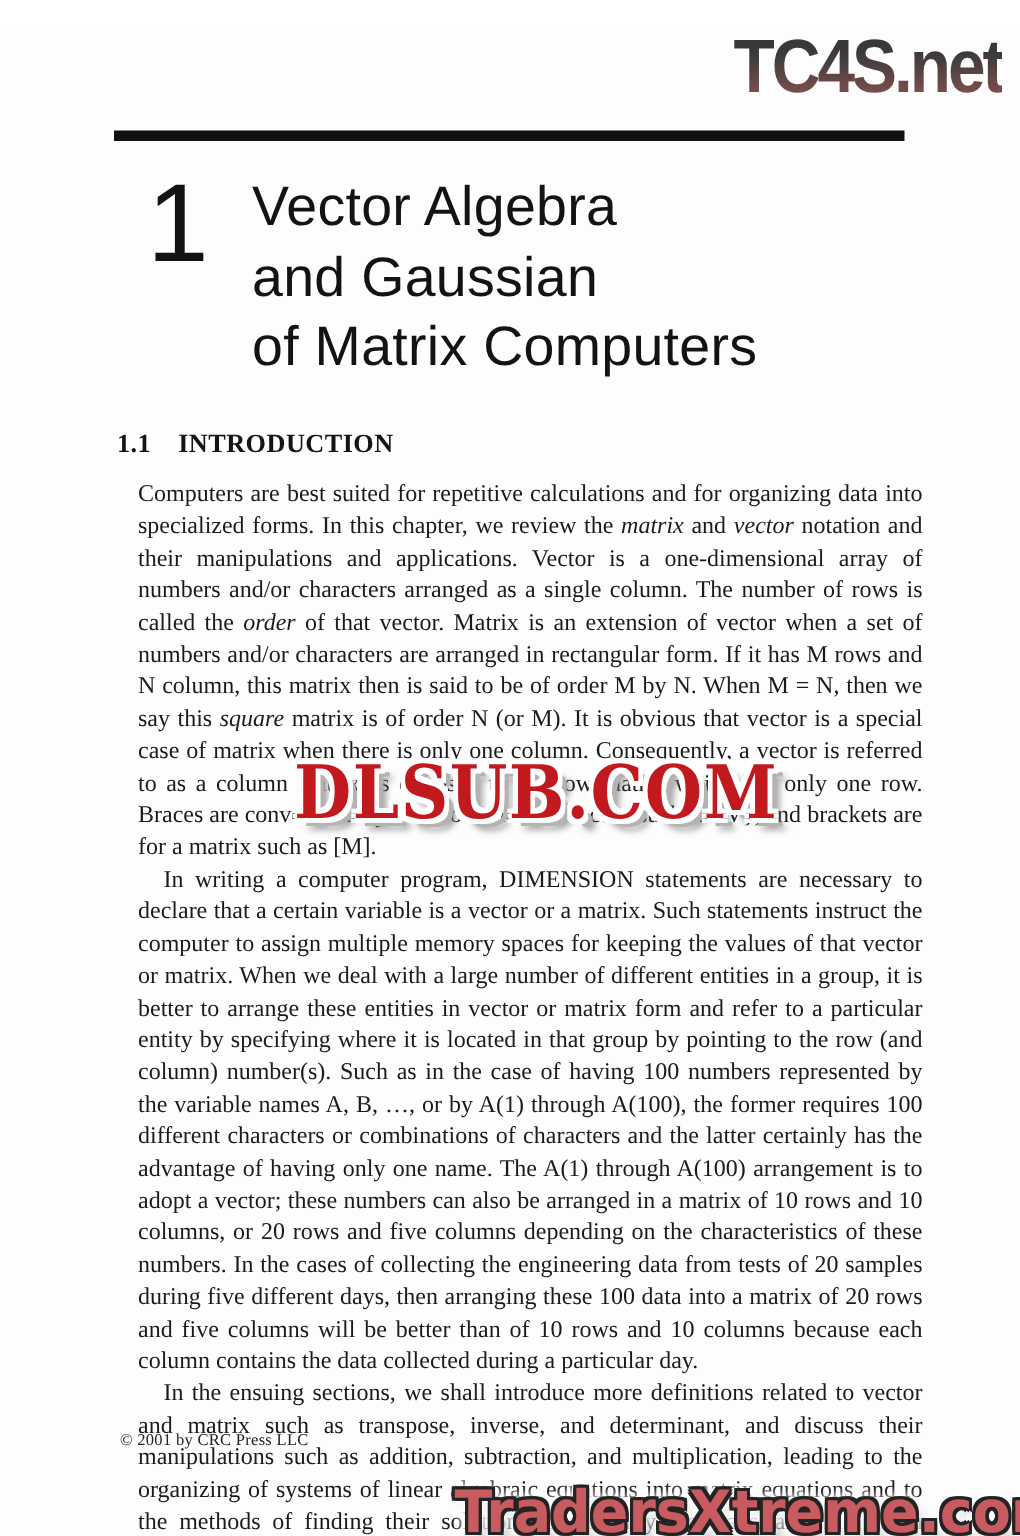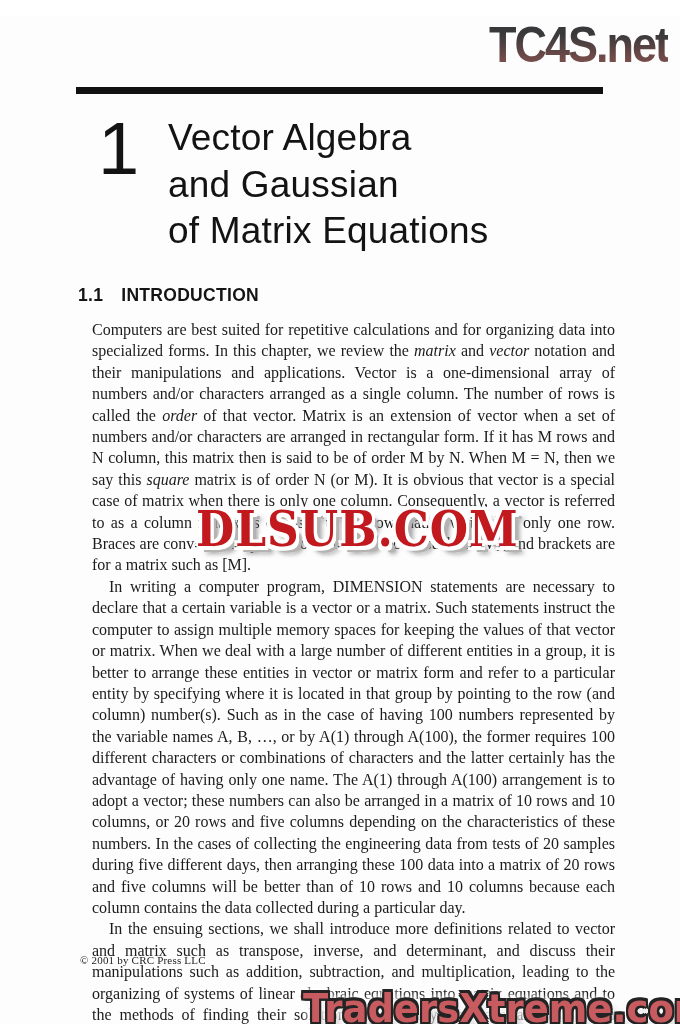--- a/index.html
+++ b/index.html
@@ -29,21 +29,21 @@
   }
   .chap-title {
     position:absolute; left:168px; top:99px;
     font-family:"Liberation Sans", sans-serif; font-weight:400;
     font-size:37px; line-height:46.5px; color:#131313; letter-spacing:0.2px;
   }
 
   
   .section-head {
     position:absolute; left:78px; top:271px;
-    font-family:Liberation Sans, sans-serif; font-weight:700;
+    font-family:Liberation Serif, serif; font-weight:700;
     font-size:17.5px; line-height:1; color:#141414; letter-spacing:0.3px;
     display:flex;
   }
   .section-head .num { margin-right:18px; }
 
   
   .body-text {
     position:absolute; left:92px; top:303px; width:523px;
     font-size:16px; line-height:21.4px; color:#1b1b1b;
     text-align:justify;
@@ -95,21 +95,21 @@
 
   <div class="logo-tc4s">TC4S.net</div>
 
   <div class="rule"></div>
 
   <div class="chap-num">1</div>
 
   <div class="chap-title">
     <div>Vector Algebra</div>
     <div>and Gaussian</div>
-    <div>of Matrix Equations</div>
+    <div>of Matrix Computers</div>
   </div>
 
   <div class="section-head">
     <span class="num">1.1</span>
     <span>INTRODUCTION</span>
   </div>
 
   <div class="body-text">
     <p><span>Computers are best suited for repetitive calculations and for organizing data into specialized forms. In this chapter, we review the </span><em>matrix</em><span> and </span><em>vector</em><span> notation and their manipulations and applications. Vector is a one-dimensional array of numbers and/or characters arranged as a single column. The number of rows is called the </span><em>order</em><span> of that vector. Matrix is an extension of vector when a set of numbers and/or characters are arranged in rectangular form. If it has M rows and N column, this matrix then is said to be of order M by N. When M = N, then we say this </span><em>square</em><span> matrix is of order N (or M). It is obvious that vector is a special case of matrix when there is only one column. Consequently, a vector is referred to as a column matrix as opposed to the row matrix which has only one row. Braces are conventionally used to indicate a vector, such as {V}, and brackets are for a matrix such as [M].</span></p>
     <p class="indent"><span>In writing a computer program, DIMENSION statements are necessary to declare that a certain variable is a vector or a matrix. Such statements instruct the computer to assign multiple memory spaces for keeping the values of that vector or matrix. When we deal with a large number of different entities in a group, it is better to arrange these entities in vector or matrix form and refer to a particular entity by specifying where it is located in that group by pointing to the row (and column) number(s). Such as in the case of having 100 numbers represented by the variable names A, B, …, or by A(1) through A(100), the former requires 100 different characters or combinations of characters and the latter certainly has the advantage of having only one name. The A(1) through A(100) arrangement is to adopt a vector; these numbers can also be arranged in a matrix of 10 rows and 10 columns, or 20 rows and five columns depending on the characteristics of these numbers. In the cases of collecting the engineering data from tests of 20 samples during five different days, then arranging these 100 data into a matrix of 20 rows and five columns will be better than of 10 rows and 10 columns because each column contains the data collected during a particular day.</span></p>

